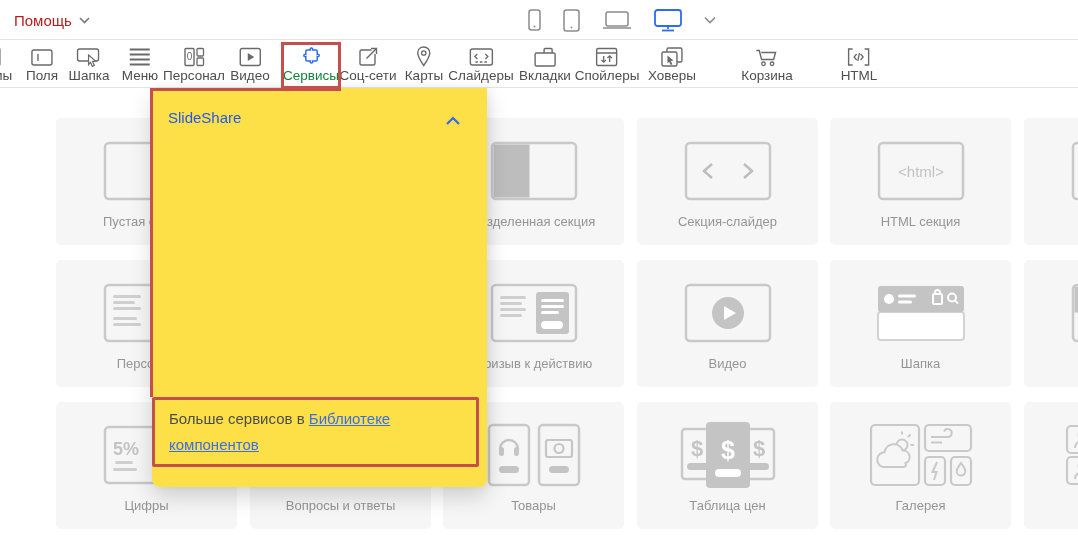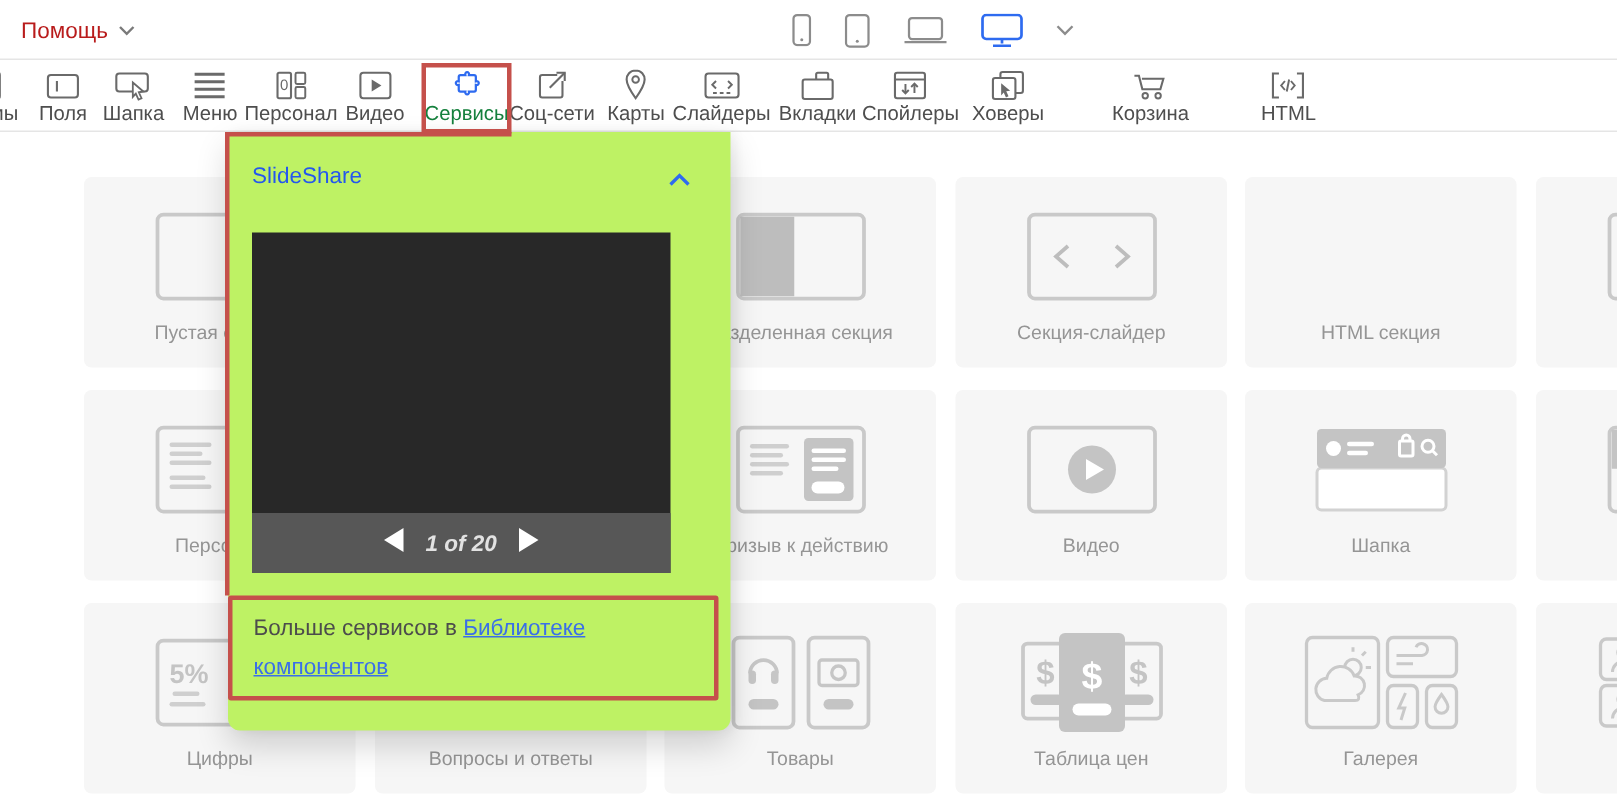--- a/index.html
+++ b/index.html
@@ -27,21 +27,21 @@
   
   .card { position:absolute; width:181px; height:127px; background:#f6f6f6;
     border-radius:5px; z-index:1; cursor:pointer; }
   .cicon { position:absolute; left:0; right:0; top:20px; height:66px;
     display:flex; align-items:center; justify-content:center; }
   .clabel { position:absolute; top:96px; width:100%; text-align:center;
     font-size:13px; color:#959595; white-space:nowrap; }
 
   
   #popup { position:absolute; left:152px; top:88px; width:335px; height:399px;
-    background:#bef264; border-radius:0 0 8px 8px; z-index:40;
+    background:#fde047; border-radius:0 0 8px 8px; z-index:40;
     box-shadow:0 10px 22px rgba(0,0,0,.16), 3px 0 8px rgba(0,0,0,.05); }
   #popup-title { position:absolute; left:16px; top:21px; font-size:15px;
     color:#2457ee; cursor:pointer; }
   #popup-collapse { position:absolute; right:26px; top:24px; cursor:pointer; }
   #preview { position:absolute; left:16px; top:67px; width:279px; height:227px;
     background:#282828; }
   #preview-bar { position:absolute; left:0; bottom:0; width:279px; height:40px;
     background:#575757; display:flex; align-items:center; justify-content:center; gap:14px; }
   #preview-count { font-size:15px; font-style:italic; font-weight:bold; color:#e2e2e2; }
   #popup-footer { position:absolute; left:17px; top:318px; width:250px;
@@ -295,20 +295,26 @@
     <svg width="88" height="60">
         <rect x="2" y="2" width="84" height="56" rx="4" fill="none" stroke="#c9c9c9" stroke-width="2.5"></rect>
         <polyline points="28,23 20,30 28,37" fill="none" stroke="#bdbdbd" stroke-width="2.5"></polyline>
         <polyline points="60,23 68,30 60,37" fill="none" stroke="#bdbdbd" stroke-width="2.5"></polyline>
       </svg>
   </div>
   <div class="clabel">Секция-слайдер</div>
 </div>
 
 <div class="card" style="left:830px;top:118px">
+  <div class="cicon">
+    <svg width="88" height="60">
+        <rect x="2" y="2" width="84" height="56" rx="4" fill="none" stroke="#c9c9c9" stroke-width="2.5"></rect>
+        <text x="44" y="36" text-anchor="middle" font-size="15" fill="#c2c2c2">&lt;html&gt;</text>
+      </svg>
+  </div>
   <div class="clabel">HTML секция</div>
 </div>
 
 <div class="card" style="left:1024px;top:118px">
   <div class="cicon">
     <svg width="88" height="60">
         <rect x="2" y="2" width="84" height="56" rx="4" fill="none" stroke="#c9c9c9" stroke-width="2.5"></rect>
       </svg>
   </div>
   <div class="clabel"></div>
@@ -508,33 +514,18 @@
   <div class="clabel"></div>
 </div>
 
 <div id="popup">
   <a id="popup-title">SlideShare</a>
   <span id="popup-collapse">
     <svg width="16" height="10">
         <polyline points="2,8 8,2 14,8" fill="none" stroke="#2e6bf0" stroke-width="2.2"></polyline>
       </svg>
   </span>
-  <div id="preview">
-    <div id="preview-bar">
-      <span>
-        <svg width="15" height="18">
-            <polygon points="14,1 14,17 1,9" fill="#fff"></polygon>
-          </svg>
-      </span>
-      <span id="preview-count">1 of 20</span>
-      <span>
-        <svg width="15" height="18">
-            <polygon points="1,1 1,17 14,9" fill="#fff"></polygon>
-          </svg>
-      </span>
-    </div>
-  </div>
   <div id="popup-footer"><span>Больше сервисов в</span> <a>Библиотеке компонентов</a></div>
 </div>
 
 <div class="annot" id="annot-services"></div>
 <div class="annot" id="annot-bracket"></div>
 <div class="annot" id="annot-footer"></div>
 
 </body></html>

